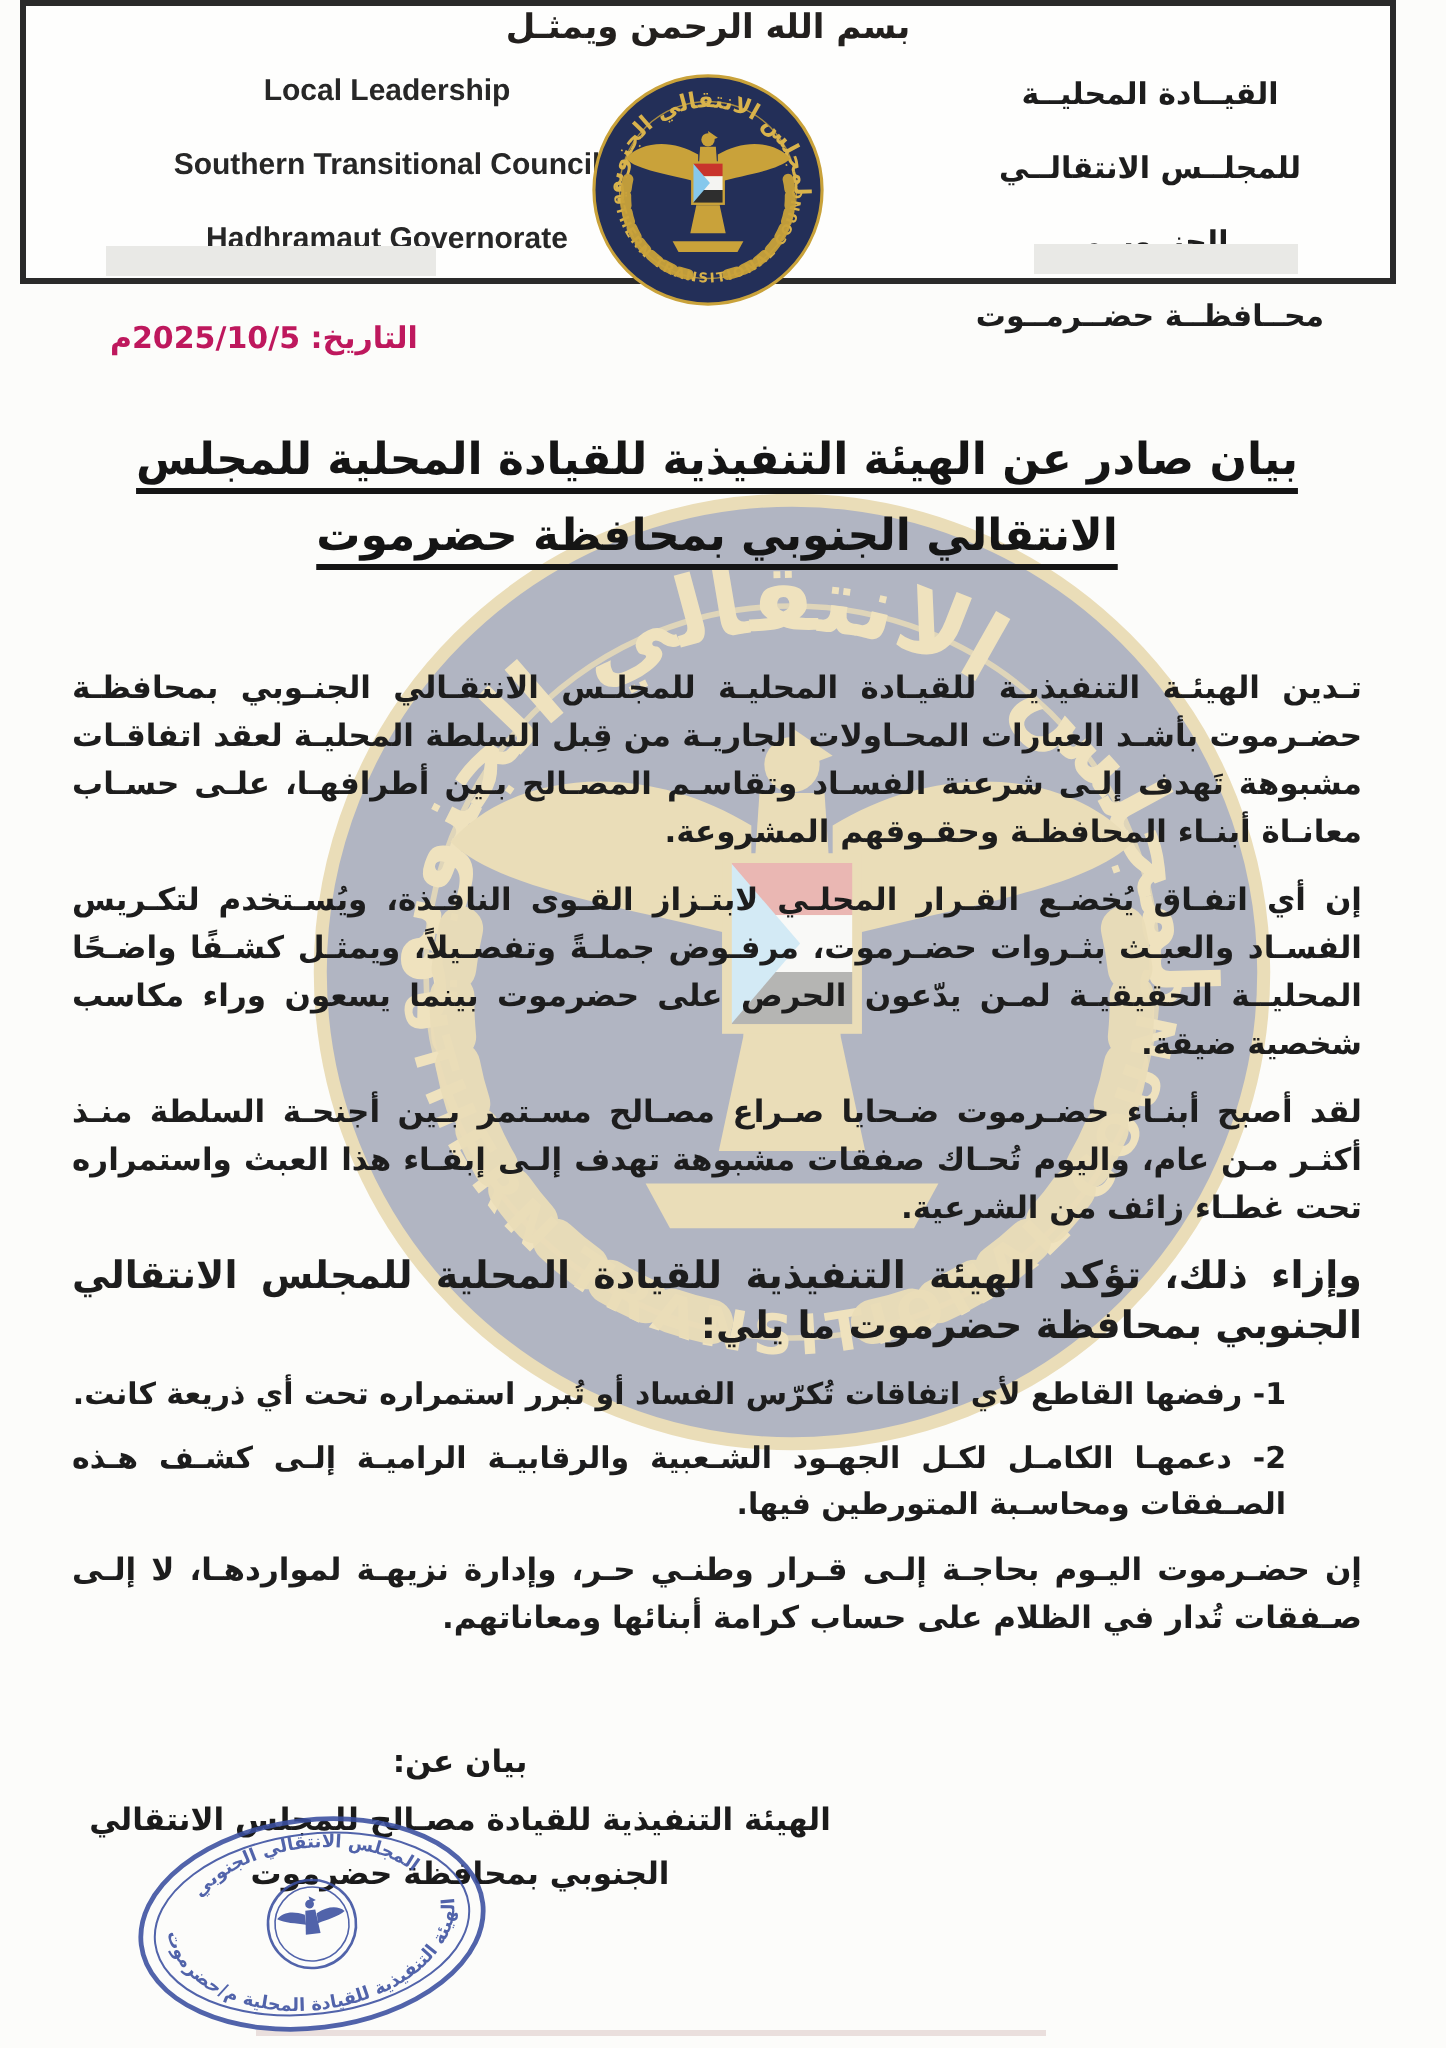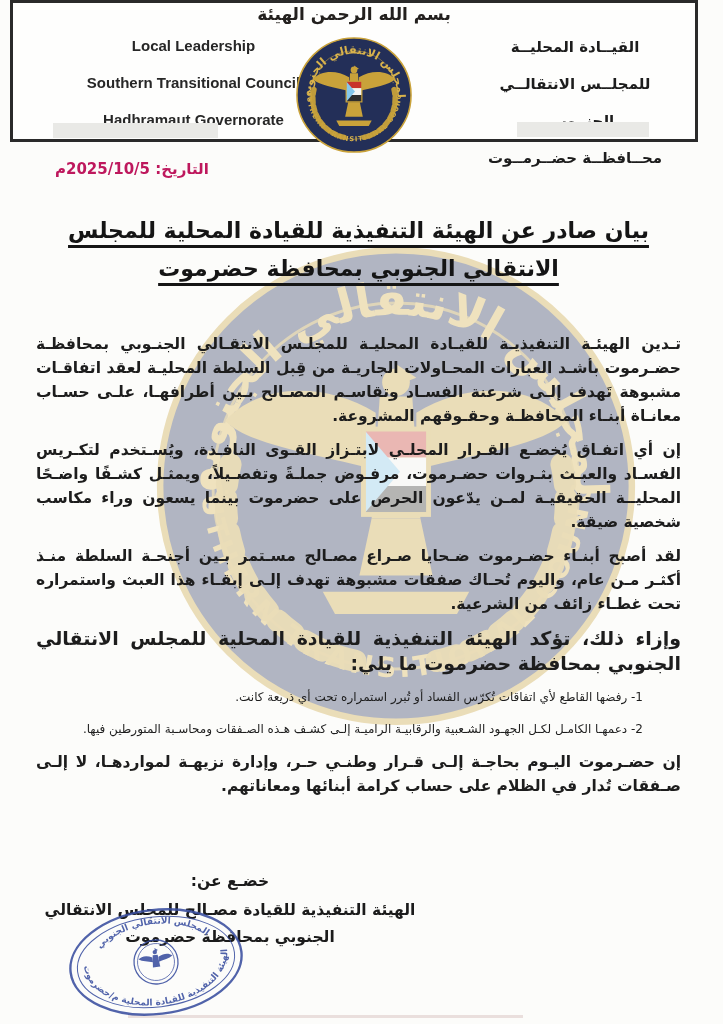--- a/index.html
+++ b/index.html
@@ -36,21 +36,21 @@
     font-size:15px;font-weight:bold;color:#be185d;
   }
   
   .watermark{position:absolute;left:152px;top:242px;width:488px;height:488px;opacity:.34;z-index:0;}
   
   .content{position:absolute;left:36px;right:42px;top:212px;z-index:1;direction:rtl;text-align:justify;}
   .title{ text-align:center;font-size:22px;font-weight:bold;line-height:38px;margin:0 0 44px 0;color:#151515;}
   .tline{display:block;text-decoration:underline;text-decoration-thickness:2.5px;text-underline-offset:7px;}
   .para{font-size:15.5px;font-weight:bold;line-height:24px;margin:0 0 10px 0;}
   .intro{font-size:19px;line-height:25px;}
-  .item{font-size:12px;font-weight:normal;line-height:23px;margin:0 38px 9px 0;}
+  .item{font-size:15px;font-weight:bold;line-height:23px;margin:0 38px 9px 0;}
   .closing{margin-top:2px;}
   
   .signature{
     position:absolute;left:12px;top:872px;width:436px;z-index:1;
     direction:rtl;text-align:center;font-weight:bold;color:#1b1b1b;
   }
   .issued-by{font-size:15.5px;margin-bottom:7px;}
   .issuer{font-size:15.5px;line-height:27px;}
   
   .stamp{position:absolute;left:66px;top:906px;width:180px;height:112px;transform:rotate(-7deg);opacity:.88;z-index:2;}
@@ -92,21 +92,21 @@
         <path d="M52,46 l9,10.5 -9,10.5 z" fill="#86c8ec"></path>
         <rect x="52" y="46" width="16" height="21" fill="none" stroke="#c9a23a" stroke-width="1.2"></rect>
       </g>
     </g>
   </defs>
 </svg>
 
 <div class="page">
 
   <div class="header-box">
-    <div class="basmala">بسم الله الرحمن الهيئة</div>
+    <div class="basmala">بسم الله الرحمن ويمثـل</div>
     <div class="hdr-left" dir="ltr">
       <div>Local Leadership</div>
       <div>Southern Transitional Council</div>
       <div>Hadhramaut Governorate</div>
     </div>
     <div class="hdr-right">
       <div>القيــادة المحليــة</div>
       <div>للمجلــس الانتقالــي الجنــوبــي</div>
       <div>محــافظــة حضــرمــوت</div>
     </div>
@@ -131,21 +131,21 @@
     <p class="para">تـدين الهيئـة التنفيذيـة للقيـادة المحليـة للمجلـس الانتقـالي الجنـوبي بمحافظـة حضـرموت بأشـد العبارات المحـاولات الجاريـة من قِبل السلطة المحليـة لعقد اتفاقـات مشبوهة تَهدف إلـى شرعنة الفسـاد وتقاسـم المصـالح بـين أطرافهـا، علـى حسـاب معانـاة أبنـاء المحافظـة وحقـوقهم المشروعة.</p>
     <p class="para">إن أي اتفـاق يُخضـع القـرار المحلـي لابتـزاز القـوى النافـذة، ويُسـتخدم لتكـريس الفسـاد والعبـث بثـروات حضـرموت، مرفـوض جملـةً وتفصـيلاً، ويمثـل كشـفًا واضـحًا المحليــة الحقيقيـة لمـن يدّعون الحرص على حضرموت بينما يسعون وراء مكاسب شخصية ضيقة.</p>
     <p class="para">لقد أصبح أبنـاء حضـرموت ضـحايا صـراع مصـالح مسـتمر بـين أجنحـة السلطة منـذ أكثـر مـن عام، واليوم تُحـاك صفقات مشبوهة تهدف إلـى إبقـاء هذا العبث واستمراره تحت غطـاء زائف من الشرعية.</p>
     <p class="para intro">وإزاء ذلك، تؤكد الهيئة التنفيذية للقيادة المحلية للمجلس الانتقالي الجنوبي بمحافظة حضرموت ما يلي:</p>
     <p class="item">1- رفضها القاطع لأي اتفاقات تُكرّس الفساد أو تُبرر استمراره تحت أي ذريعة كانت.</p>
     <p class="item">2- دعمهـا الكامـل لكـل الجهـود الشـعبية والرقابيـة الراميـة إلـى كشـف هـذه الصـفقات ومحاسـبة المتورطين فيها.</p>
     <p class="para closing">إن حضـرموت اليـوم بحاجـة إلـى قـرار وطنـي حـر، وإدارة نزيهـة لمواردهـا، لا إلـى صـفقات تُدار في الظلام على حساب كرامة أبنائها ومعاناتهم.</p>
   </div>
 
   <div class="signature">
-    <div class="issued-by">خضـع عن:</div>
+    <div class="issued-by">بيان عن:</div>
     <div class="issuer">الهيئة التنفيذية للقيادة مصـالح للمجلس الانتقالي</div>
     <div class="issuer">الجنوبي بمحافظة حضرموت</div>
   </div>
 
   <svg class="stamp" viewBox="0 0 180 112">
     <ellipse cx="90" cy="56" rx="86" ry="52" fill="none" stroke="#3a4fa0" stroke-width="2.4"></ellipse>
     <ellipse cx="90" cy="56" rx="79" ry="45" fill="none" stroke="#3a4fa0" stroke-width="1"></ellipse>
     <circle cx="90" cy="56" r="22" fill="none" stroke="#3a4fa0" stroke-width="1.3"></circle>
     <circle cx="90" cy="56" r="18.5" fill="none" stroke="#3a4fa0" stroke-width="0.8"></circle>
     <g fill="#3a4fa0">

